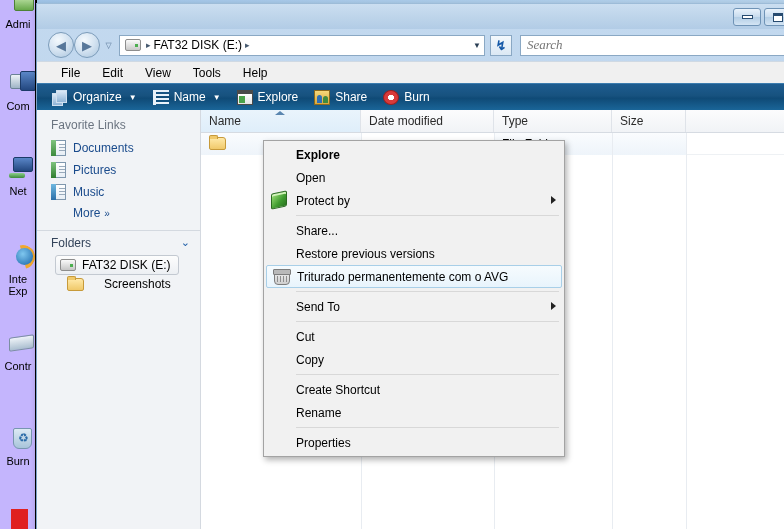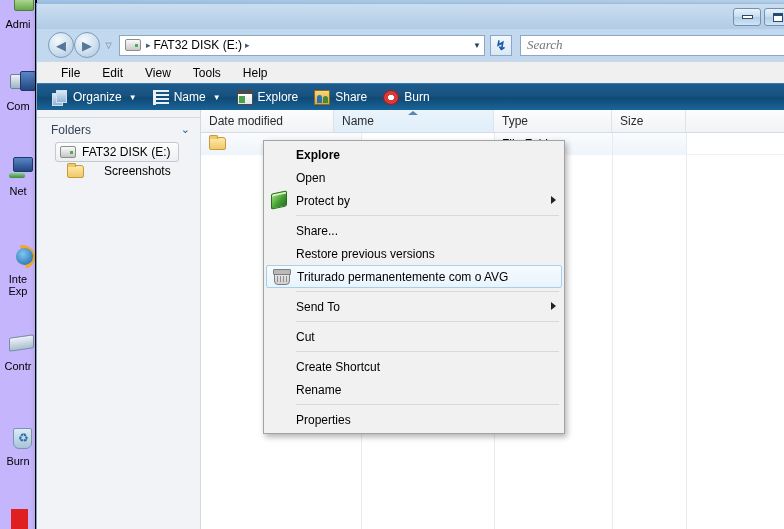--- a/index.html
+++ b/index.html
@@ -480,20 +480,41 @@
     <div class="tb-item">
       <span class="tb-ico ico-burn"></span>
       <span>Burn</span>
     </div>
   </div>
 
   <div id="win-body">
 
     <div id="sidebar">
 
+      <div id="favorite-links">
+        <div class="sb-header">Favorite Links</div>
+
+        <div class="sb-link">
+          <span class="sb-ico ico-doc"></span>
+          <span>Documents</span>
+        </div>
+        <div class="sb-link">
+          <span class="sb-ico ico-doc variant-pic"></span>
+          <span>Pictures</span>
+        </div>
+        <div class="sb-link">
+          <span class="sb-ico ico-doc variant-mus"></span>
+          <span>Music</span>
+        </div>
+
+        <div id="more-link">
+          <span>More</span>
+          <span class="chev">»</span>
+        </div>
+      </div>
 
       <div id="sb-separator"></div>
 
       <div id="folders-section">
         <div id="folders-header">
           <span>Folders</span>
           <span class="chevron">⌄</span>
         </div>
 
         <div id="tree-drive">
@@ -503,26 +524,26 @@
 
         <div class="tree-row" id="tree-screenshots">
           <span class="folder-glyph"></span>
           <span>Screenshots</span>
         </div>
       </div>
     </div>
 
     <div id="filepane">
       <div id="col-headers">
-        <div class="col-head" id="col-date">
-          <span>Date modified</span>
-        </div>
         <div class="col-head" id="col-name">
           <div id="sort-arrow"></div>
           <span>Name</span>
+        </div>
+        <div class="col-head" id="col-date">
+          <span>Date modified</span>
         </div>
         <div class="col-head" id="col-type">
           <span>Type</span>
         </div>
         <div class="col-head" id="col-size">
           <span>Size</span>
         </div>
         <div class="col-head" id="col-rest"></div>
       </div>
 
@@ -583,20 +604,23 @@
     <div class="cm-item">
       <span>Send To</span>
       <span class="cm-arrow"></span>
     </div>
 
     <div class="cm-sep"></div>
 
     <div class="cm-item">
       <span>Cut</span>
     </div>
+    <div class="cm-item">
+      <span>Copy</span>
+    </div>
 
     <div class="cm-sep"></div>
 
     <div class="cm-item">
       <span>Create Shortcut</span>
     </div>
     <div class="cm-item">
       <span>Rename</span>
     </div>
 

